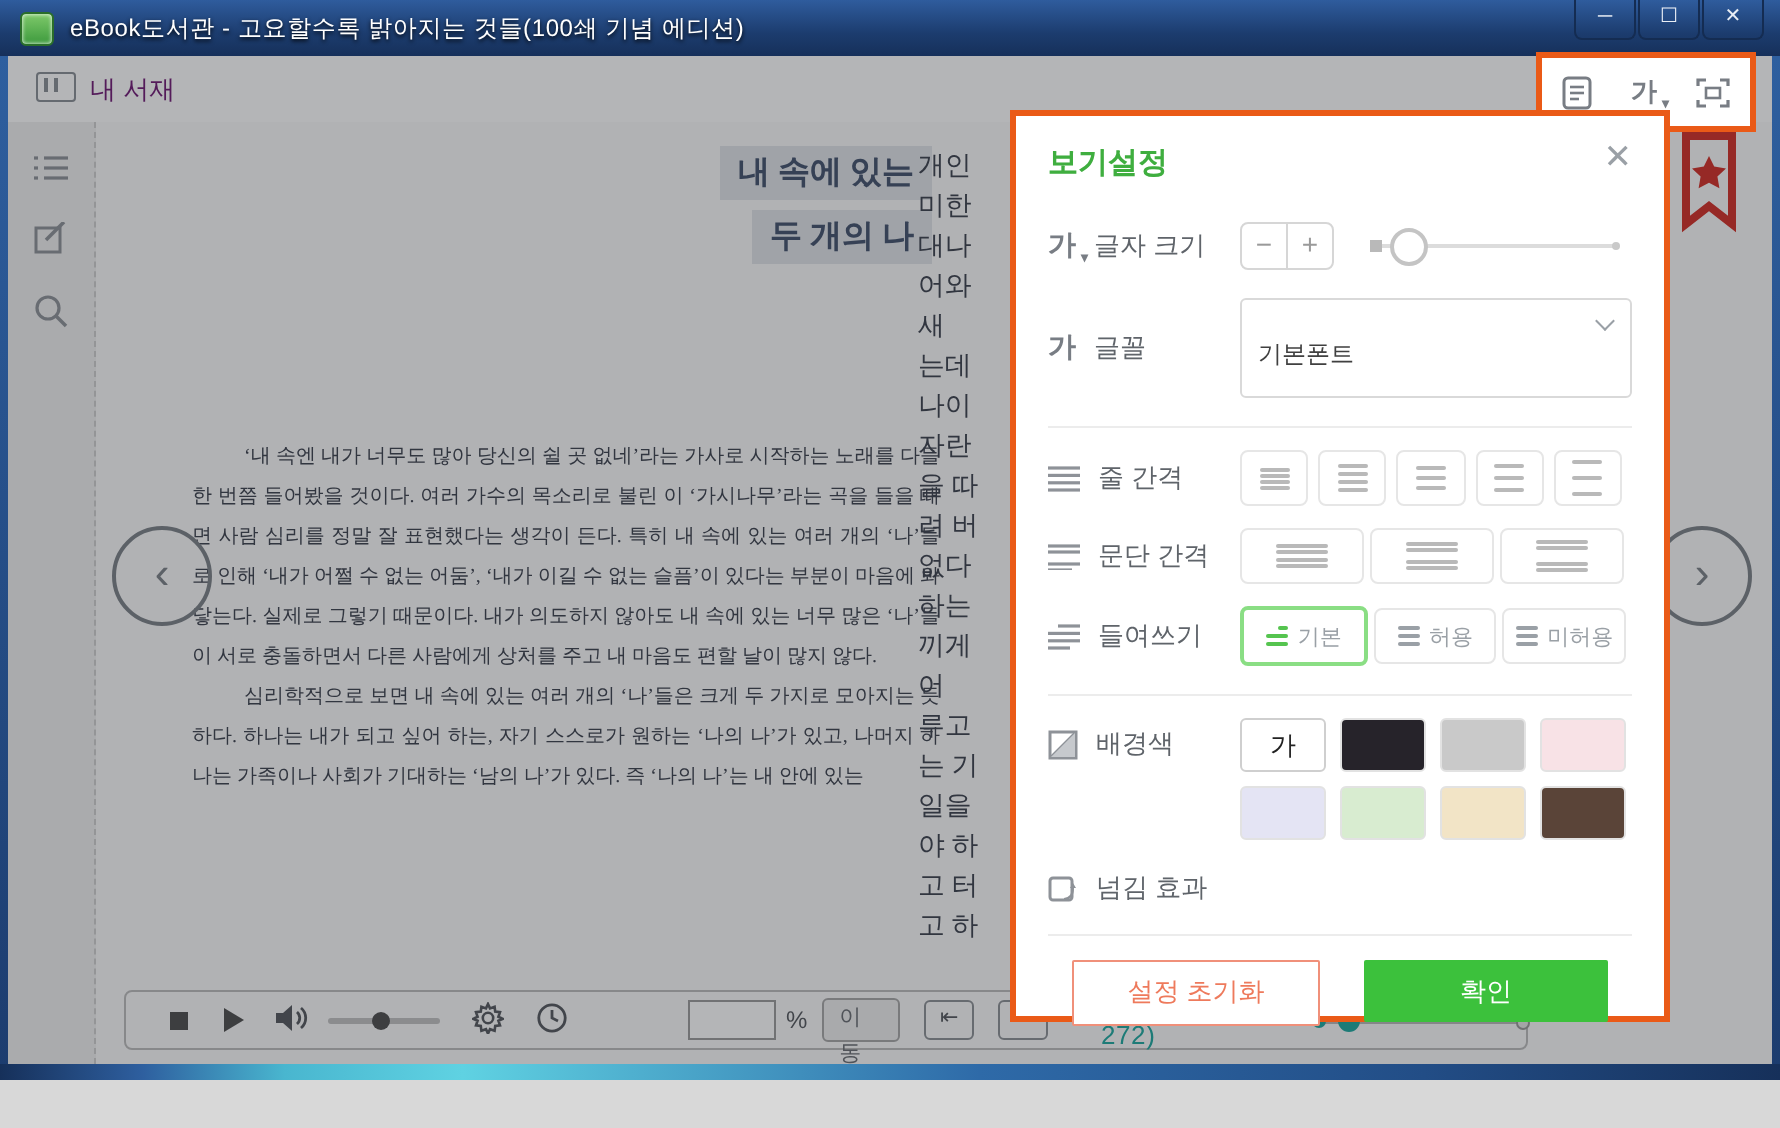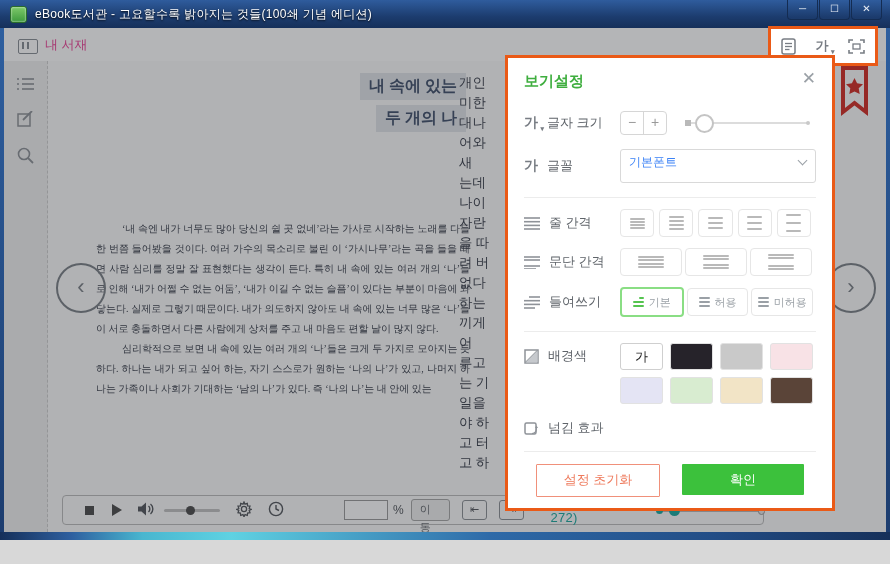--- a/index.html
+++ b/index.html
@@ -11,21 +11,21 @@
   .app-icon{width:15px;height:15px;margin:0 8px 0 10px;border-radius:3px;
     background:linear-gradient(#7ec96a,#3d9a3d);border:1px solid #2a6e2a;box-shadow:inset 0 0 2px #fff;}
   .title-text{color:#fff;font-size:12px;text-shadow:0 1px 2px #000;letter-spacing:.3px;}
   .winbtns{position:absolute;top:0;right:8px;display:flex;}
   .winbtn{width:29px;height:19px;margin-left:1px;border:1px solid #142c52;border-top:none;
     border-radius:0 0 4px 4px;background:linear-gradient(#5d7fae0,#2c4d80 55%,#22406e);
     color:#e9eef5;font-size:10px;line-height:17px;text-align:center;cursor:pointer;}
   
   .toolbar{position:absolute;top:28px;left:4px;right:4px;height:33px;background:#ffffff;
     border-bottom:1px solid #e4e4e4;display:flex;align-items:center;}
-  .lib-btn{display:flex;align-items:flex-end;gap:7px;margin-left:14px;color:#ec4899;font-size:13px;cursor:pointer;}
+  .lib-btn{display:flex;align-items:flex-start;gap:7px;margin-left:14px;color:#701a75;font-size:13px;cursor:pointer;}
   .lib-icon{width:18px;height:13px;border:1.5px solid #8a8f96;border-radius:2px;position:relative;}
   .lib-icon:before{content:"";position:absolute;left:3px;top:2px;width:2px;height:7px;background:#8a8f96;box-shadow:5px 0 0 #8a8f96;}
   
   .content{position:absolute;top:61px;left:4px;right:4px;bottom:8px;background:#fbfbfb;}
   .sidebar{position:absolute;top:0;left:0;width:43px;bottom:0;background:#f1f1f1;border-right:1px dashed #cfcfcf;}
   .side-ic{position:absolute;left:13px;color:#8e9298;cursor:pointer;}
   
   .chapter{position:absolute;left:90px;top:12px;width:372px;text-align:right;
     font-family:"Liberation Serif",serif;}
   .chapter span{display:inline-block;background:#e2e5e9;color:#44536e;font-weight:bold;
@@ -81,22 +81,22 @@
   .plabel{width:96px;display:flex;align-items:center;gap:9px;color:#5f646a;flex:none;}
   .plabel svg{flex:none;}
   .hr{height:1px;background:#ececec;margin:14px 0 3px 0;}
   .stepper{display:flex;border:1px solid #d6d6d6;border-radius:4px;overflow:hidden;}
   .stepper div{width:22px;height:22px;line-height:21px;text-align:center;color:#9a9a9a;font-size:14px;cursor:pointer;}
   .stepper div:first-child{border-right:1px solid #d6d6d6;}
   .fs-slider{position:relative;flex:1;height:2px;background:#dcdcdc;margin:0 8px 0 20px;}
   .fs-start{position:absolute;left:-2px;top:-2px;width:6px;height:6px;background:#b9b9b9;}
   .fs-knob{position:absolute;left:8px;top:-8px;width:15px;height:15px;border-radius:50%;background:#fff;border:2px solid #c4c4c4;cursor:pointer;}
   .fs-end{position:absolute;right:-2px;top:-1px;width:4px;height:4px;border-radius:50%;background:#c9c9c9;}
-  .select{flex:1;height:24px;border:1px solid #d9d9d9;border-radius:3px;display:flex;align-items:flex-start;
-    padding:4px 8px;color:#3b82f6;font-size:12px;position:relative;cursor:pointer;}
+  .select{flex:1;height:24px;border:1px solid #d9d9d9;border-radius:3px;display:flex;align-items:flex-end;
+    padding:12px 8px;color:#404040;font-size:12px;position:relative;cursor:pointer;}
   .select .chev{position:absolute;right:9px;top:7px;width:6px;height:6px;border-right:1.6px solid #9aa0a6;
     border-bottom:1.6px solid #9aa0a6;transform:rotate(45deg);}
   .optbtn{border:1px solid #e6e6e6;border-radius:4px;background:#fff;height:26px;display:flex;
     align-items:center;justify-content:center;cursor:pointer;}
   .optbtn.sm{width:37px;margin-right:5px;}
   .optbtn.md{width:60px;margin-right:3px;}
   .optbtn.selected{border:2px solid #8ade84;}
   .lines i{display:block;height:2px;background:#b9b9b9;border-radius:1px;}
   .margin-in{border:1px solid #d9d9d9;background:#f3f3f3;}
   .margin-in.sel{border:1px solid #a9e0a2;background:#eaf7e6;}

